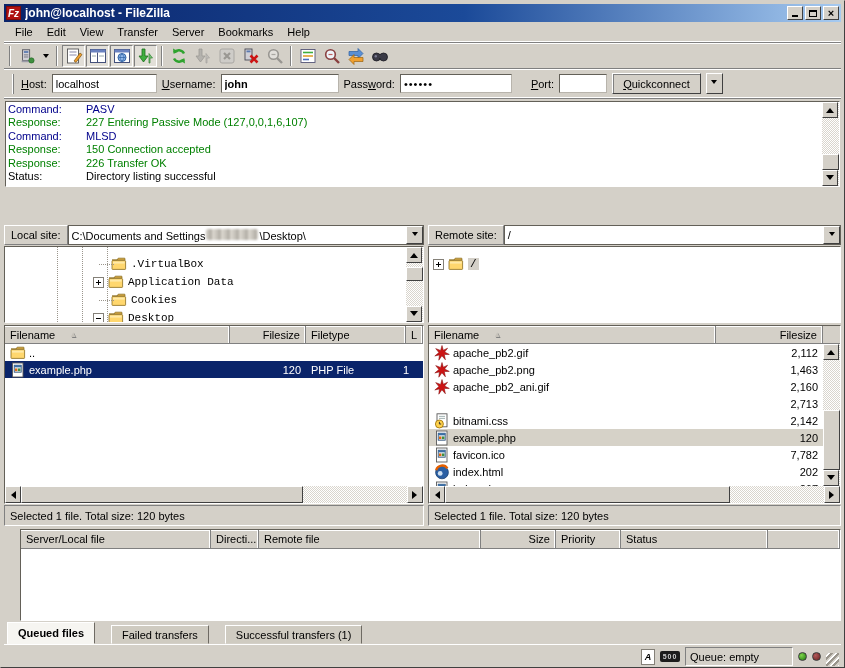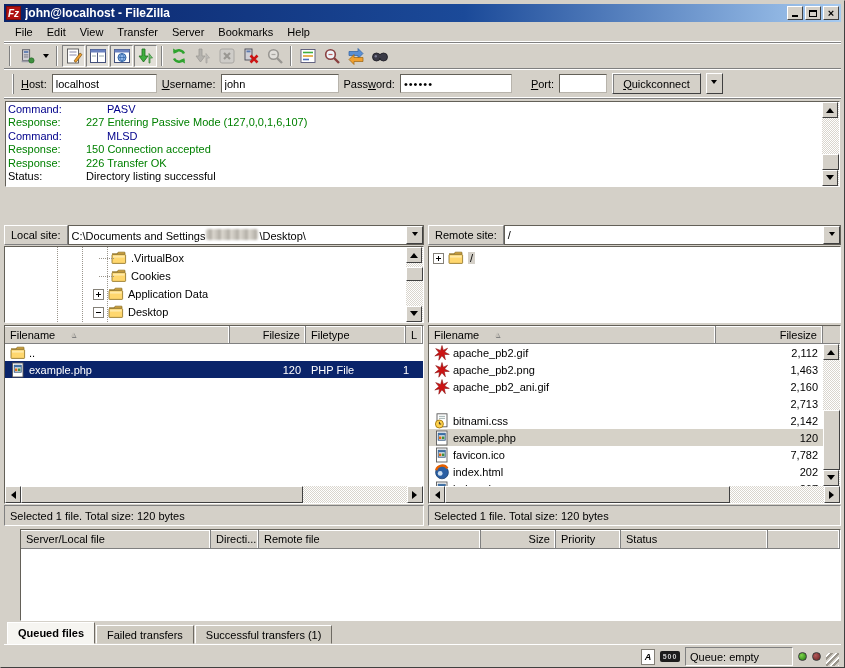--- a/index.html
+++ b/index.html
@@ -42,33 +42,33 @@
   .dis { opacity:.45; filter:grayscale(100%); }
 
   
   .quickbar { height:30px; display:flex; align-items:center; gap:5px; padding-left:8px; flex:none;
               border-bottom:1px solid #808080; box-shadow:0 -1px 0 #fff inset; }
   .qgrip { width:2px; height:20px; border-left:1px solid #fff; border-right:1px solid #808080; margin-right:2px; }
   .qlabel u { text-decoration:underline; }
   .tinput { height:19px; background:#fff; border:1px solid #636058;
             border-right-color:#b8b4ac; border-bottom-color:#b8b4ac;
             font-family:"Liberation Sans",sans-serif; font-size:11px; padding:1px 3px; }
-  .w-host{width:105px;} .w-user{width:118px;} .w-pass{width:112px; letter-spacing:1px;} .w-port{width:48px;}
+  .w-host{width:105px;} .w-user{width:118px;font-weight:bold;} .w-pass{width:112px; letter-spacing:1px;} .w-port{width:48px;}
   .qc-btn { height:21px; padding:0 10px; background:#d4d0c8; border:1px solid;
             border-color:#fff #404040 #404040 #fff; box-shadow:1px 1px 0 #808080 inset; font-size:11px; }
   .qc-drop { width:17px; height:21px; background:#d4d0c8; border:1px solid;
              border-color:#fff #404040 #404040 #fff; display:flex; align-items:center; justify-content:center; }
 
   
   .log { height:86px; margin:2px 1px; background:#fff; border:1px solid;
          border-color:#636058 #fff #fff #636058; display:flex; flex:none; }
   .log-lines { flex:1; padding:1px 2px; overflow:hidden; }
   .log-line { display:flex; line-height:13.4px; white-space:nowrap; }
   .log-label { width:78px; flex:none; }
-  .k-command { color:#00008b;gap:21px; } .k-response { color:#008000; } .k-status { color:#000; }
+  .k-command { color:#00008b; } .k-response { color:#008000; } .k-status { color:#000; }
 
   
   .vscroll { width:17px; flex:none; display:flex; flex-direction:column;
              background:#fff; background-image:conic-gradient(#d9d5cd 25%,transparent 0 50%,#d9d5cd 0 75%,transparent 0);
              background-size:2px 2px; }
   .hscroll { height:17px; flex:none; display:flex;
              background:#fff; background-image:conic-gradient(#d9d5cd 25%,transparent 0 50%,#d9d5cd 0 75%,transparent 0);
              background-size:2px 2px; }
   .sb-btn { width:16px; height:16px; flex:none; background:#d4d0c8; border:1px solid;
             border-color:#fff #404040 #404040 #fff; display:flex; align-items:center; justify-content:center; }
@@ -94,21 +94,21 @@
   .combo { flex:1; height:20px; background:#fff; border:1px solid #636058; display:flex; align-items:center;
            padding-left:3px; white-space:nowrap; overflow:hidden; }
   .combo-btn { width:17px; height:18px; background:#d4d0c8; border:1px solid; flex:none; margin-left:auto;
                border-color:#fff #404040 #404040 #fff; display:flex; align-items:center; justify-content:center; }
   .blur-chunk { display:inline-block; width:52px; height:11px; margin:0 1px;
                 background:repeating-linear-gradient(90deg,#c8c4bc 0 3px,#b5b1a9 3px 6px,#d9d5cd 6px 9px);
                 filter:blur(1px); border-radius:2px; }
 
   .tree { flex:none; height:77px; background:#fff; border:1px solid; border-color:#636058 #fff #fff #636058;
           display:flex; overflow:hidden; }
-  .tree-body { flex:1; position:relative; padding-top:2px; }
+  .tree-body { flex:1; position:relative; padding-top:8px;font-family:Liberation Mono, monospace; }
   .guide { position:absolute; top:0; bottom:0; border-left:1px dotted #9a958c; }
   .tree-row { height:18px; display:flex; align-items:center; padding-left:106px; position:relative; }
   .exp { width:11px; height:11px; background:#fff; border:1px solid #848078; flex:none; margin-right:4px;
          position:relative; }
   .exp::before { content:""; position:absolute; left:2px; right:2px; top:4px; height:1px; background:#000; }
   .exp.plus::after { content:""; position:absolute; top:2px; bottom:2px; left:4px; width:1px; background:#000; }
   .exp-stub { width:15px; flex:none; border-top:1px dotted #9a958c; margin-right:0; }
   .tree-row .icon16 { margin-right:4px; }
   .tree-label.sel { background:#d4d0c8; padding:0 2px; }
   .rtree-row { height:18px; display:flex; align-items:center; padding-left:4px; }
@@ -134,21 +134,21 @@
   .pane-status { height:21px; flex:none; border:1px solid; border-color:#808080 #fff #fff #808080;
                  display:flex; align-items:center; padding:0 5px; margin-top:1px; }
 
   
   .queue { height:92px; flex:none; display:flex; flex-direction:column;
            border:1px solid; border-color:#636058 #fff #fff #636058; background:#fff;margin-left:16px; }
   .queue-head { height:19px; flex:none; display:flex; background:#d4d0c8; border-bottom:1px solid #808080; }
   .queue-body { flex:1; }
 
   
-  .tabs { height:23px; flex:none; display:flex; align-items:flex-end; padding-left:3px; gap:1px; }
+  .tabs { height:23px; flex:none; display:flex; align-items:flex-end; padding-left:3px; gap:16px; }
   .tab { height:19px; padding:2px 10px; background:#cfcbc1; border:1px solid;
          border-color:#fff #6e6a63 #d4d0c8 #fff; display:flex; align-items:center; }
   .tab.active { height:22px; background:#f6f5f1; font-weight:bold; border-bottom-color:#f6f5f1; }
 
   
   .statusbar { flex:1; display:flex; align-items:center; justify-content:flex-end; gap:5px;
                padding:2px 2px 2px 6px; border-top:1px solid #fff; }
   .type-ind { width:14px; height:16px; background:#fff; border:1px solid #848078; font-size:9px;
               font-weight:bold; display:flex; align-items:center; justify-content:center; font-style:italic; }
   .speed-badge { width:20px; height:11px; background:#1c1c1c; border-radius:2px; color:#cfcfcf;
@@ -446,33 +446,33 @@
           <span class="guide" style="left:52px"></span>
           <span class="guide" style="left:77px"></span>
           <span class="guide" style="left:102px"></span>
           <div class="tree-row">
             <span class="exp-stub" style="position:absolute;left:94px"></span>
             <svg class="icon16">
                 <use href="#i-folder"></use>
               </svg>
             <span class="tree-label">.VirtualBox</span>
           </div>
+          <div class="tree-row" style="padding-left:88px">
+            <span class="exp plus"></span>
+            <svg class="icon16">
+                <use href="#i-folder"></use>
+              </svg>
+            <span class="tree-label">Application Data</span>
+          </div>
           <div class="tree-row">
             <span class="exp-stub" style="position:absolute;left:94px"></span>
             <svg class="icon16">
                 <use href="#i-folder"></use>
               </svg>
             <span class="tree-label">Cookies</span>
-          </div>
-          <div class="tree-row" style="padding-left:88px">
-            <span class="exp plus"></span>
-            <svg class="icon16">
-                <use href="#i-folder"></use>
-              </svg>
-            <span class="tree-label">Application Data</span>
           </div>
           <div class="tree-row" style="padding-left:88px">
             <span class="exp"></span>
             <svg class="icon16">
                 <use href="#i-folder"></use>
               </svg>
             <span class="tree-label">Desktop</span>
           </div>
         </div>
         <div class="vscroll">

